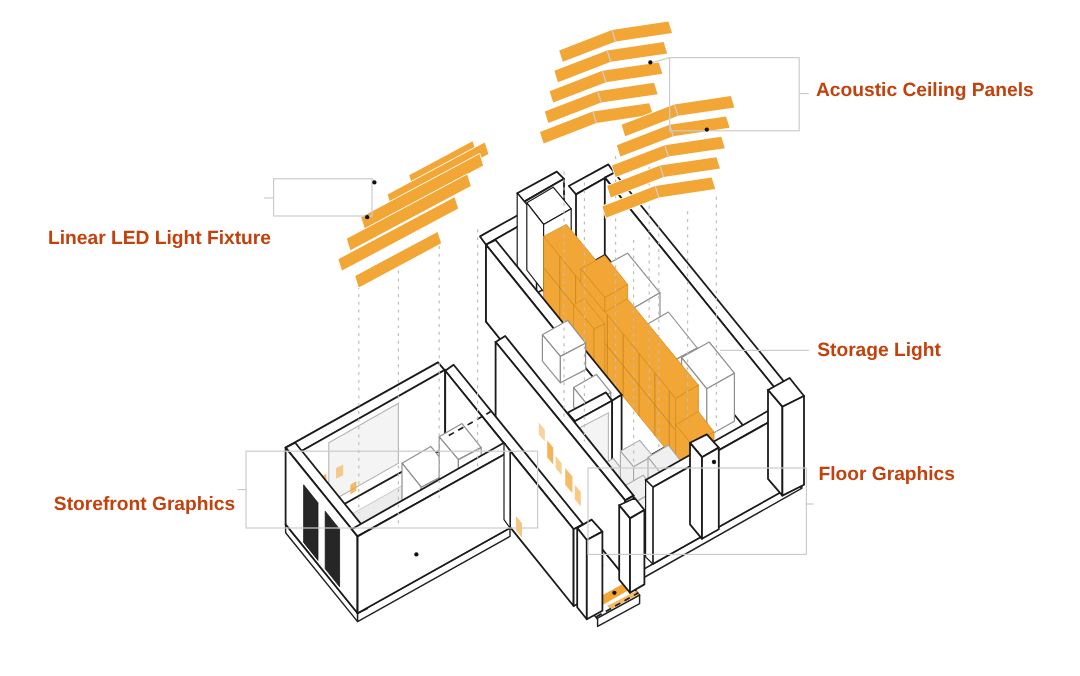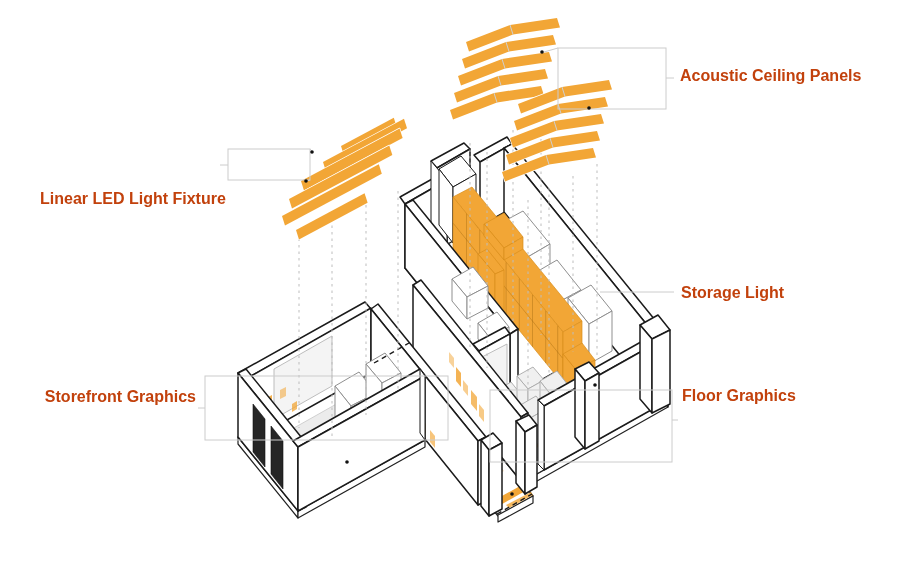--- a/index.html
+++ b/index.html
@@ -322,16 +322,16 @@
     <circle class="dot" cx="347" cy="462" r="1.8"></circle>
   </g>
 </svg>
 
   <div class="lbl" style="left:680px;top:67px;">Acoustic Ceiling Panels</div>
 
   <div class="lbl r" style="left:40px;top:157px;width:180px;margin-top:33px;">Linear LED Light Fixture</div>
 
   <div class="lbl" style="left:681px;top:284px;">Storage Light</div>
 
-  <div class="lbl r" style="left:16px;top:388px;width:180px;">Storefront Graphics</div>
+  <div class="lbl r" style="left:16px;top:412px;width:180px;">Storefront Graphics</div>
 
   <div class="lbl" style="left:682px;top:387px;text-align:right;">Floor Graphics</div>
 </div>
 
 </body></html>

